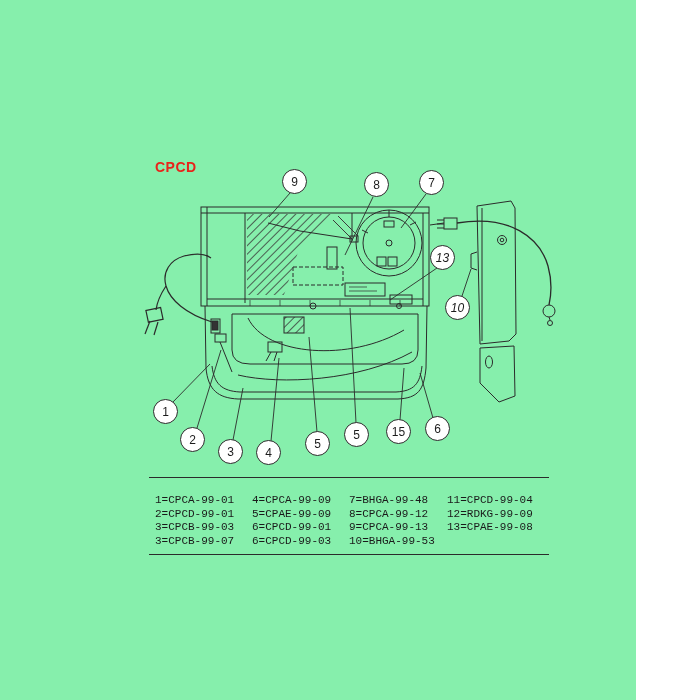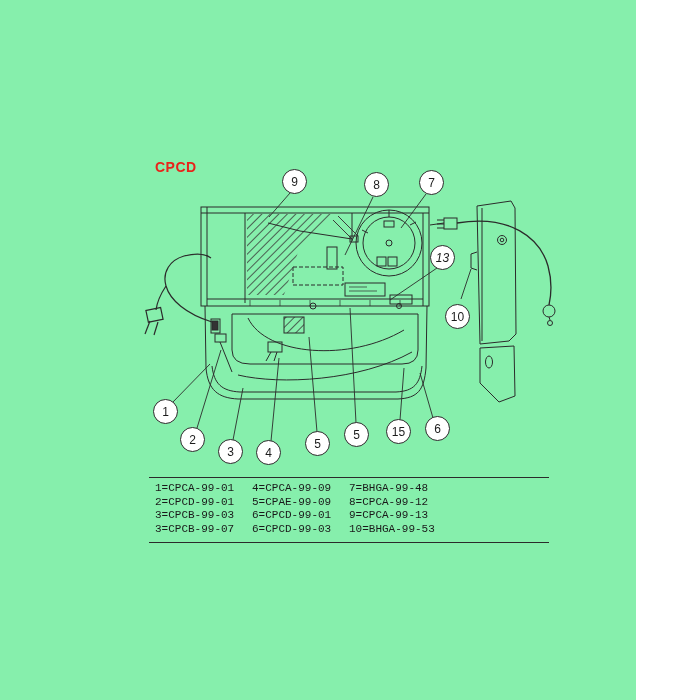--- a/index.html
+++ b/index.html
@@ -8,21 +8,21 @@
   .title { position:absolute; left:155px; top:159px; color:#e8231a; font-size:14px; font-weight:bold; letter-spacing:0.5px; }
   svg.drawing { position:absolute; left:0; top:0; }
   .callout {
     position:absolute; width:25px; height:25px; border:1px solid #2b2b2b; border-radius:50%;
     background:#fff; display:flex; align-items:center; justify-content:center;
     font-size:12px; color:#1c1c1c; line-height:1;
   }
   .legend {
     position:absolute; left:149px; top:477px; width:400px;
     border-top:1px solid #2b2b2b; border-bottom:1px solid #2b2b2b;
-    padding:4px 0 6px 6px;
+    padding:16px 0 6px 6px;
     display:grid; grid-template-columns:97px 97px 98px 100px;
     font-family:"Liberation Mono","DejaVu Sans Mono",monospace;
     font-size:11px; color:#1a1a1a;
   }
   .legend-col { display:flex; flex-direction:column; }
   .legend-entry { line-height:13.5px; white-space:nowrap; }
 </style>
 </head>
 <body>
 
@@ -159,21 +159,21 @@
 
   <div class="callout" style="left:153px; top:399px;">1</div>
   <div class="callout" style="left:180px; top:427px;">2</div>
   <div class="callout" style="left:218px; top:439px;">3</div>
   <div class="callout" style="left:256px; top:440px;">4</div>
   <div class="callout" style="left:305px; top:431px;">5</div>
   <div class="callout" style="left:425px; top:416px;">6</div>
   <div class="callout" style="left:419px; top:170px;">7</div>
   <div class="callout" style="left:364px; top:172px;">8</div>
   <div class="callout" style="left:282px; top:169px;">9</div>
-  <div class="callout" style="left:445px; top:304px;">10</div>
+  <div class="callout" style="left:445px; top:295px;font-style:italic;">10</div>
   <div class="callout" style="left:344px; top:422px;">5</div>
   <div class="callout" style="left:386px; top:419px;">15</div>
   <div class="callout" style="left:430px; top:245px;font-style:italic;">13</div>
 
   <div class="legend">
     <div class="legend-col">
       <div class="legend-entry">1=CPCA-99-01</div>
       <div class="legend-entry">2=CPCD-99-01</div>
       <div class="legend-entry">3=CPCB-99-03</div>
       <div class="legend-entry">3=CPCB-99-07</div>
@@ -183,15 +183,20 @@
       <div class="legend-entry">5=CPAE-99-09</div>
       <div class="legend-entry">6=CPCD-99-01</div>
       <div class="legend-entry">6=CPCD-99-03</div>
     </div>
     <div class="legend-col">
       <div class="legend-entry">7=BHGA-99-48</div>
       <div class="legend-entry">8=CPCA-99-12</div>
       <div class="legend-entry">9=CPCA-99-13</div>
       <div class="legend-entry">10=BHGA-99-53</div>
     </div>
+    <div class="legend-col">
+      <div class="legend-entry">11=CPCD-99-04</div>
+      <div class="legend-entry">12=RDKG-99-09</div>
+      <div class="legend-entry">13=CPAE-99-08</div>
+    </div>
   </div>
 
 </div>
 
 </body></html>

